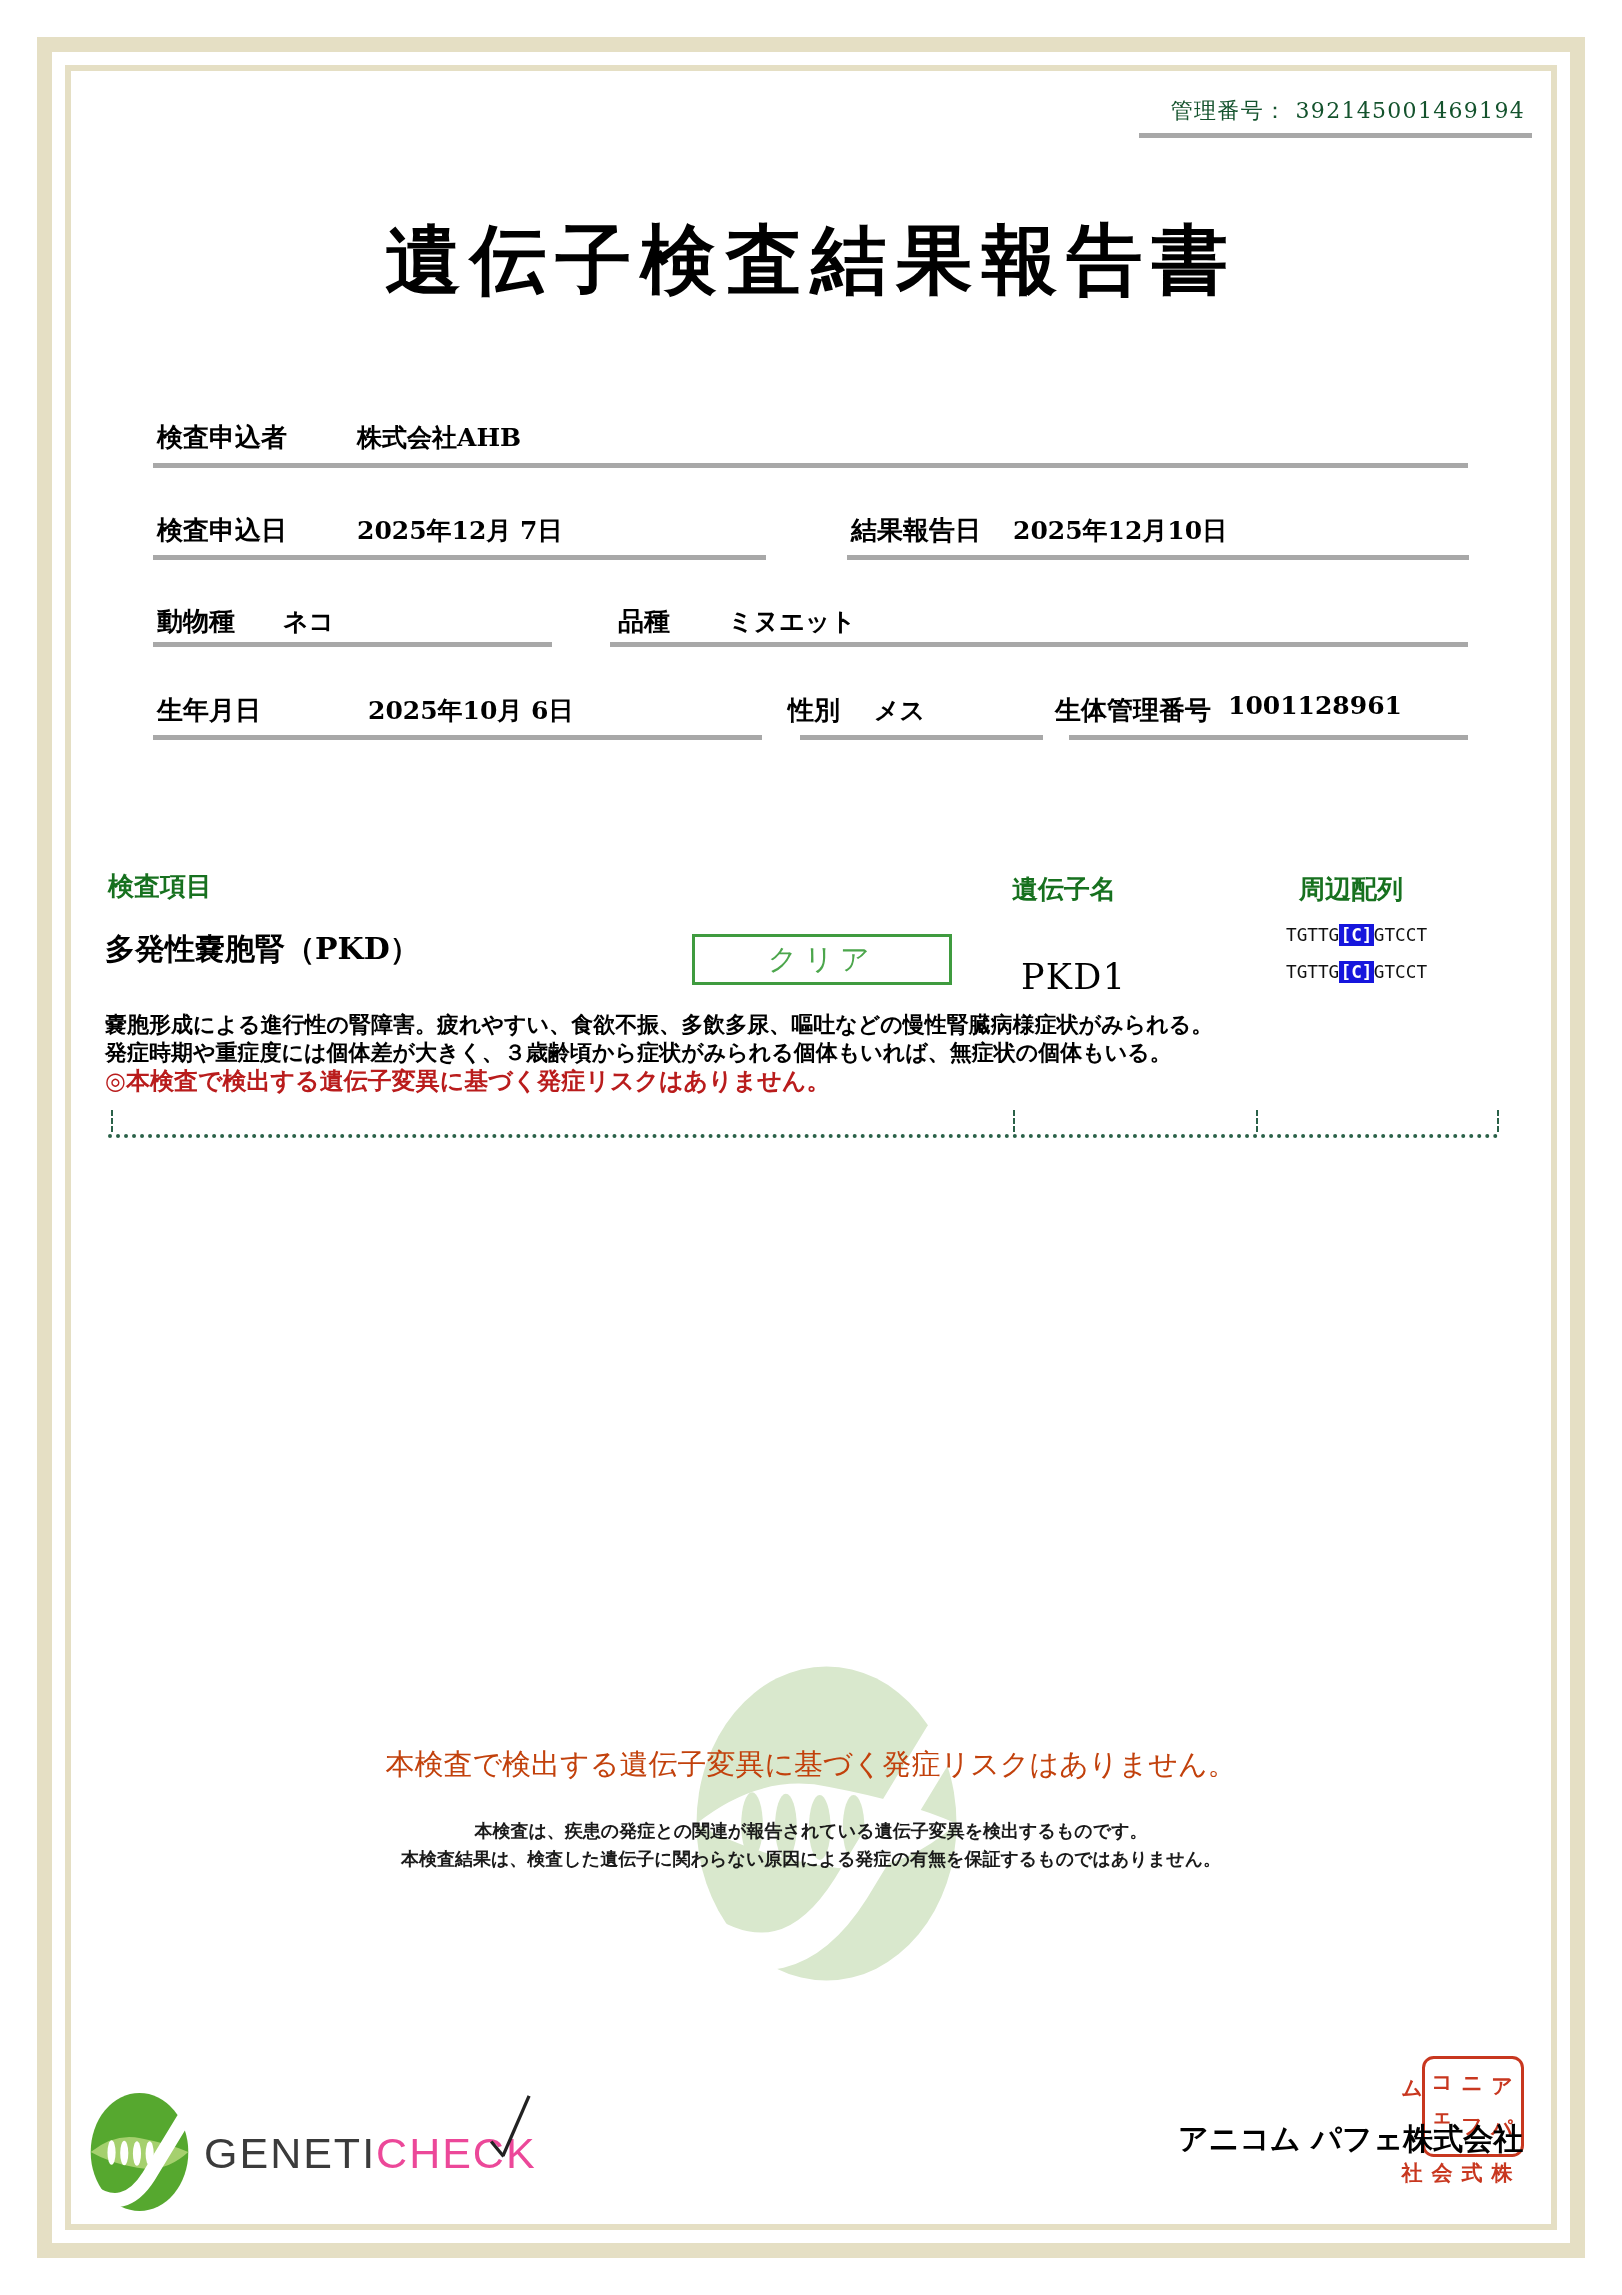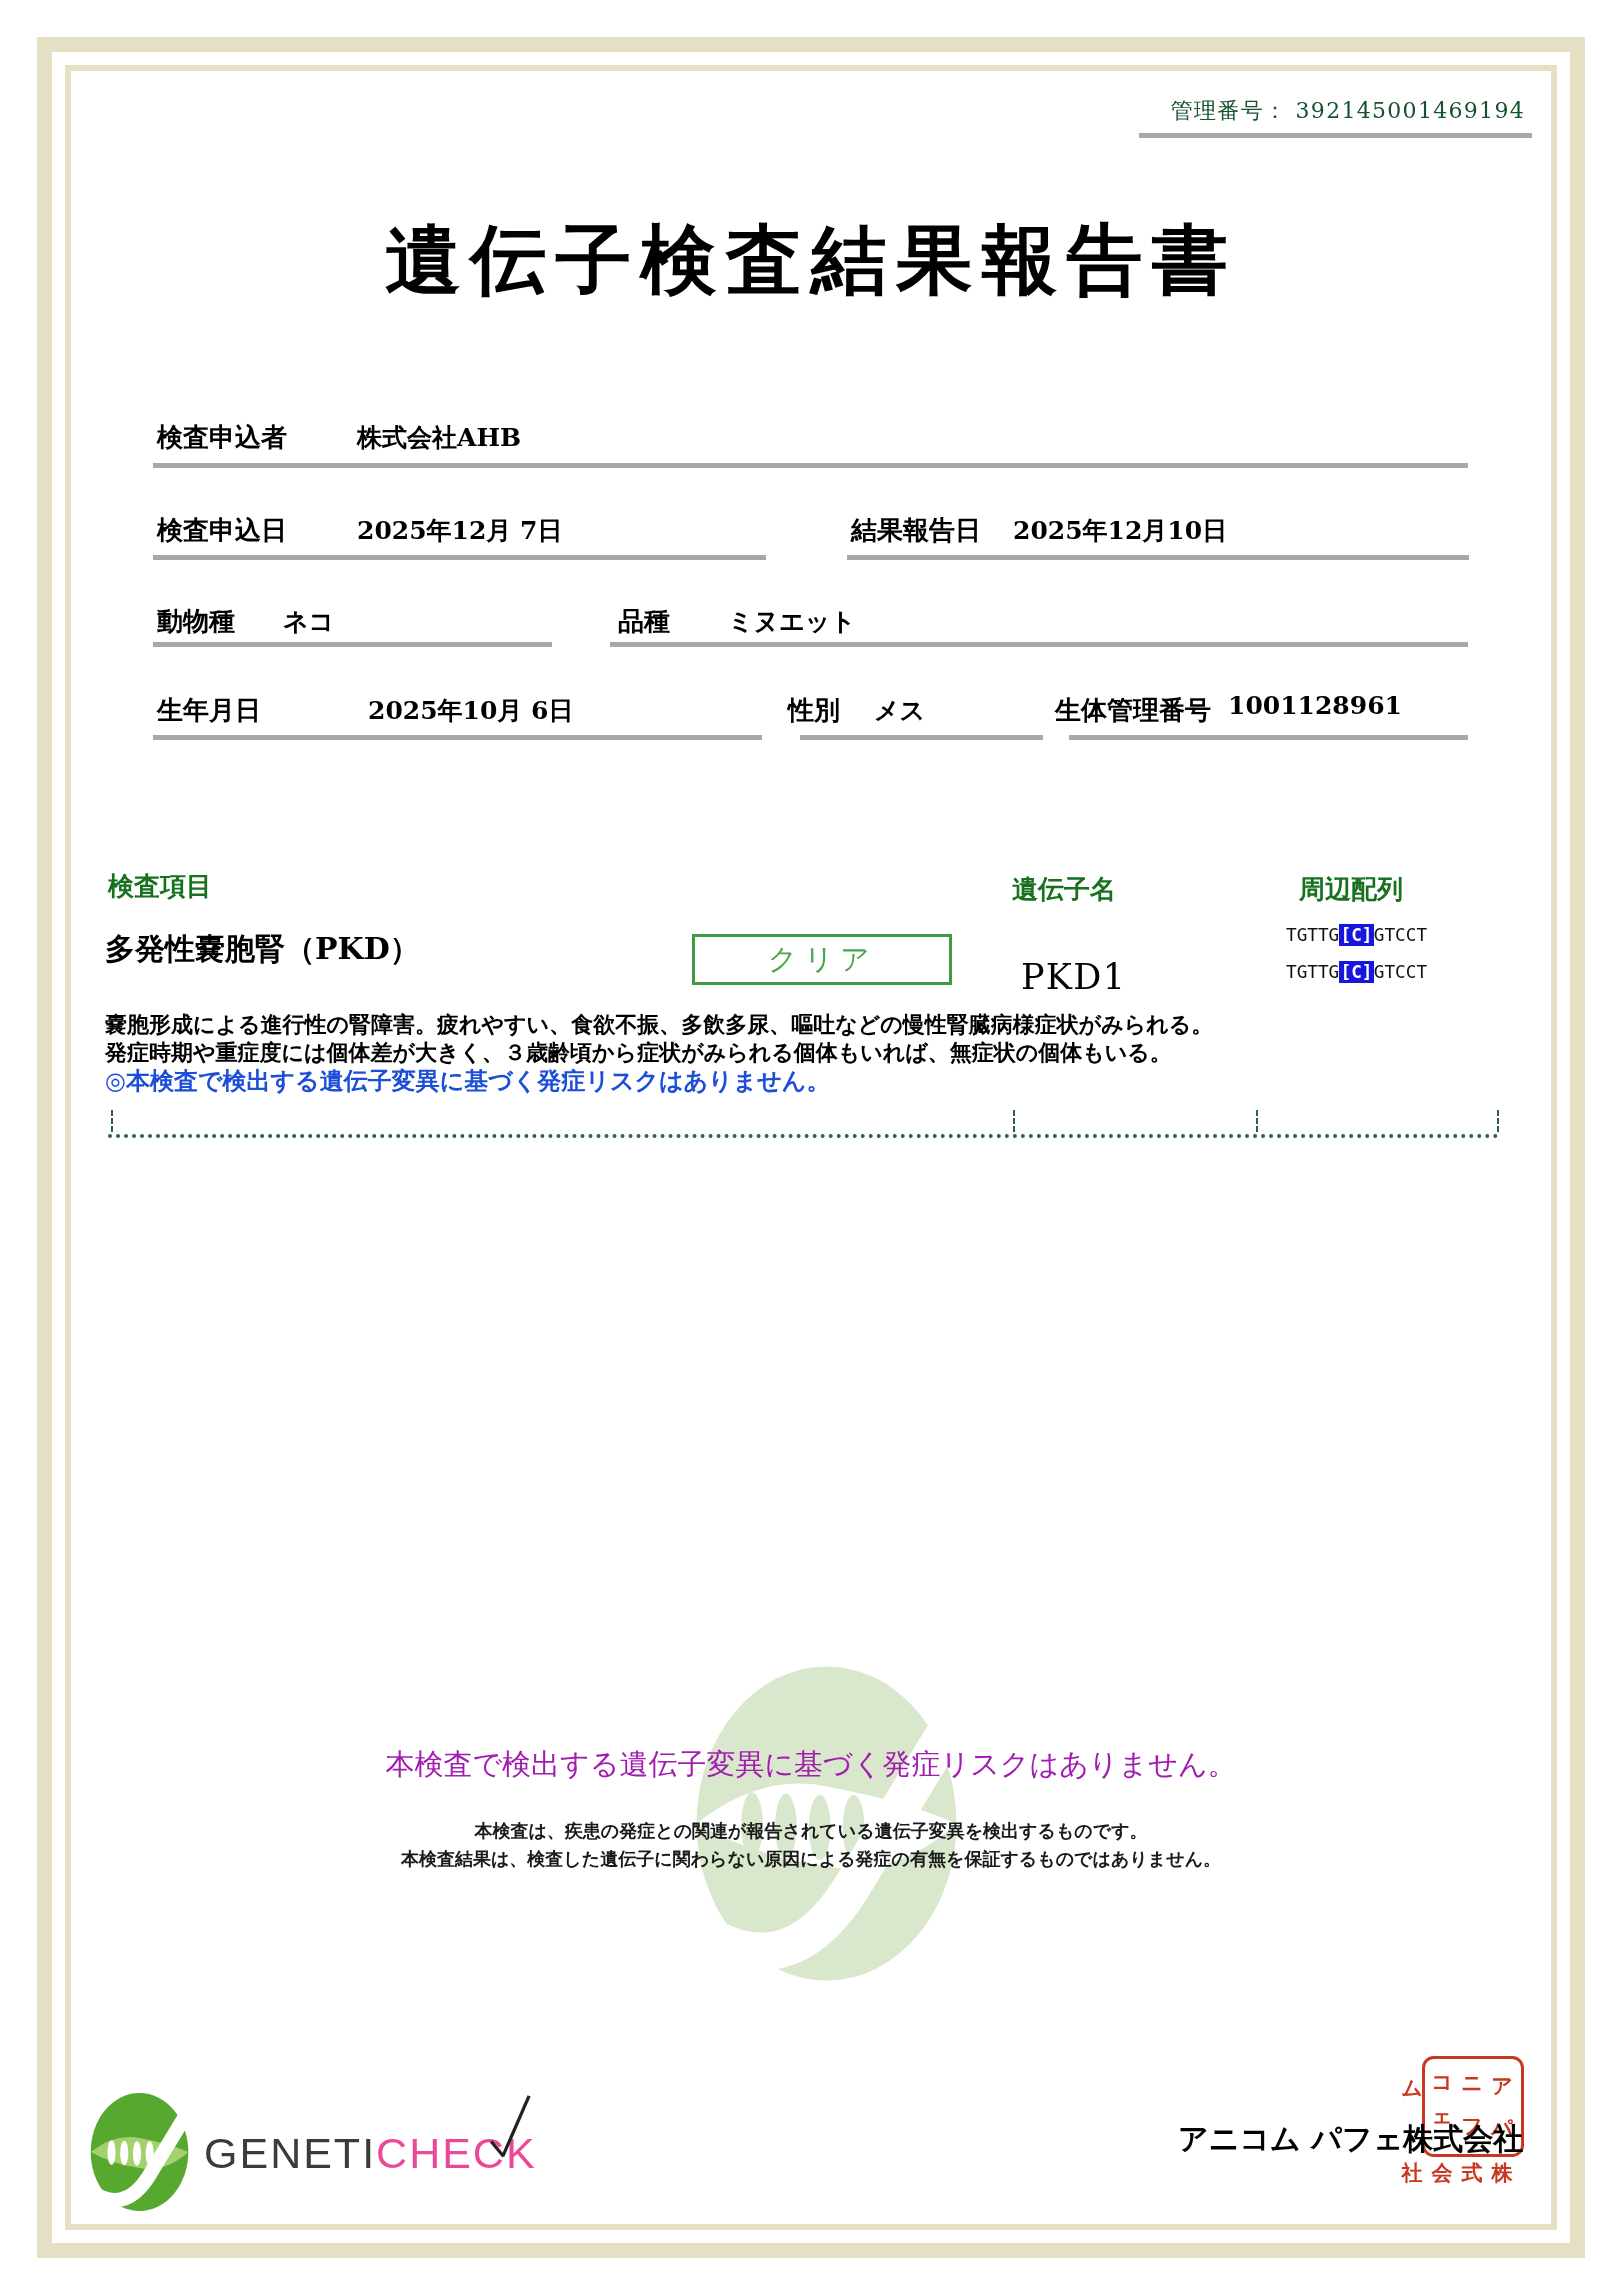--- a/index.html
+++ b/index.html
@@ -17,25 +17,25 @@
   .flabel{font-size:26px;font-weight:bold;line-height:37px;white-space:nowrap;}
   .fvalue{font-size:25px;font-weight:bold;line-height:37px;white-space:nowrap;}
   .ghead{font-size:26px;font-weight:bold;color:#17711f;line-height:34px;white-space:nowrap;}
   .item-name{font-size:30px;font-weight:bold;line-height:39px;white-space:nowrap;}
   .result-box{box-sizing:border-box;border:3.3px solid #3f9b3f;display:flex;align-items:center;justify-content:center;}
   .result-text{font-size:29px;color:#4ca64c;letter-spacing:6.5px;}
   .gene-name{font-size:35px;line-height:41px;letter-spacing:1.3px;}
   .seq{font-size:17.7px;line-height:22px;letter-spacing:0px;color:#111;white-space:nowrap;}
   .seq .variant{background:#1616dd;color:#ffffff;padding:0.7px 1.3px;font-weight:bold;}
   .desc{font-size:22px;font-weight:bold;line-height:29px;white-space:nowrap;}
-  .risk{font-size:24px;font-weight:bold;color:#1d4ed8;line-height:31px;white-space:nowrap;}
+  .risk{font-size:24px;font-weight:bold;color:#b91c1c;line-height:31px;white-space:nowrap;}
   .vdash{position:absolute;width:0;height:22px;border-left:2.6px dashed #2a6148;}
   .hdots{position:absolute;height:0;border-bottom:4.6px dotted #2a6148;}
   .sum1{left:0;right:0;text-align:center;font-size:27.5px;line-height:35px;color:#1a1a1a;}
-  .sum2{left:0;right:0;text-align:center;font-size:29px;line-height:37px;color:#a21caf;}
+  .sum2{left:0;right:0;text-align:center;font-size:29px;line-height:37px;color:#c2410c;}
   .note{left:0;right:0;text-align:center;font-size:18px;line-height:26px;color:#1a1a1a;font-weight:bold;}
   .wordmark{font-size:43px;letter-spacing:2px;white-space:nowrap;line-height:52px;}
   .wm-dark{color:#3b3b3b;}
   .wm-green{color:#ec4899;}
   .company{font-size:30px;font-weight:bold;line-height:39px;white-space:nowrap;z-index:3;}
   .seal{box-sizing:border-box;border:3.9px solid #c8371f;border-radius:11.8px;z-index:2;
         writing-mode:vertical-rl;color:#c8371f;font-size:21px;font-weight:bold;
         padding:5.2px 3.9px;display:flex;justify-content:space-between;}
   .seal span{display:block;letter-spacing:2.6px;line-height:30px;}
   .seal .pad{letter-spacing:11.8px;}

